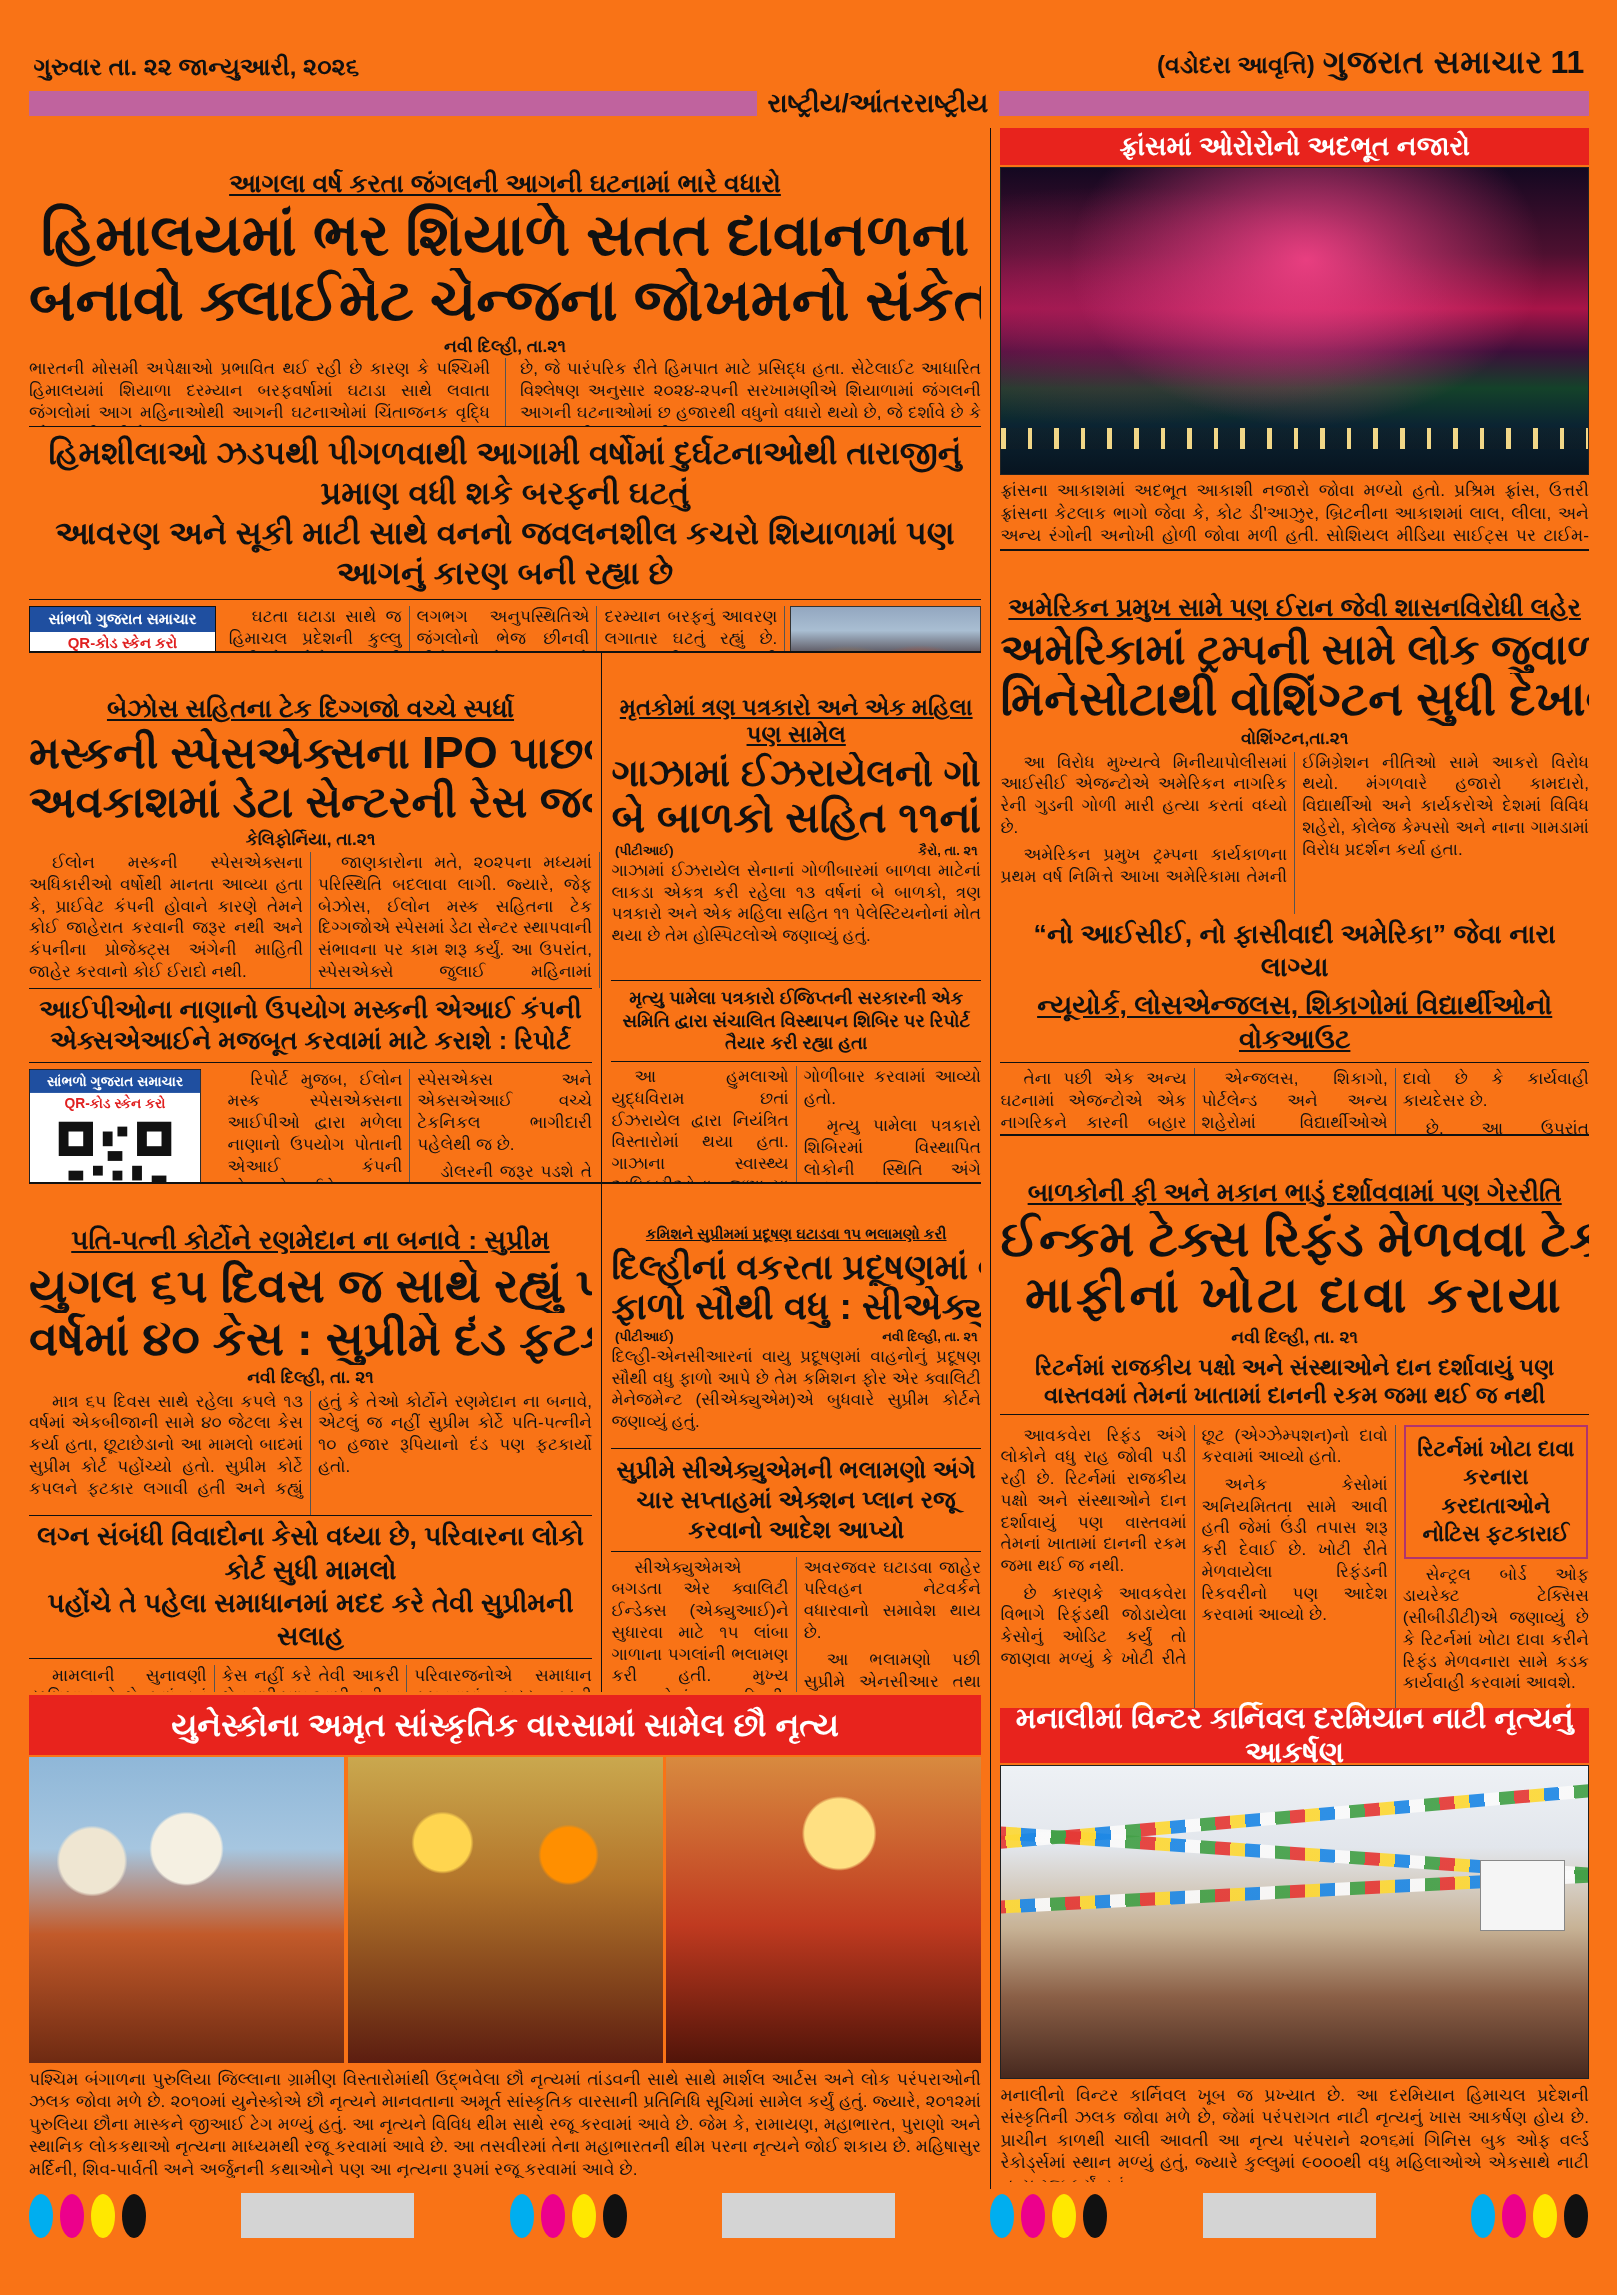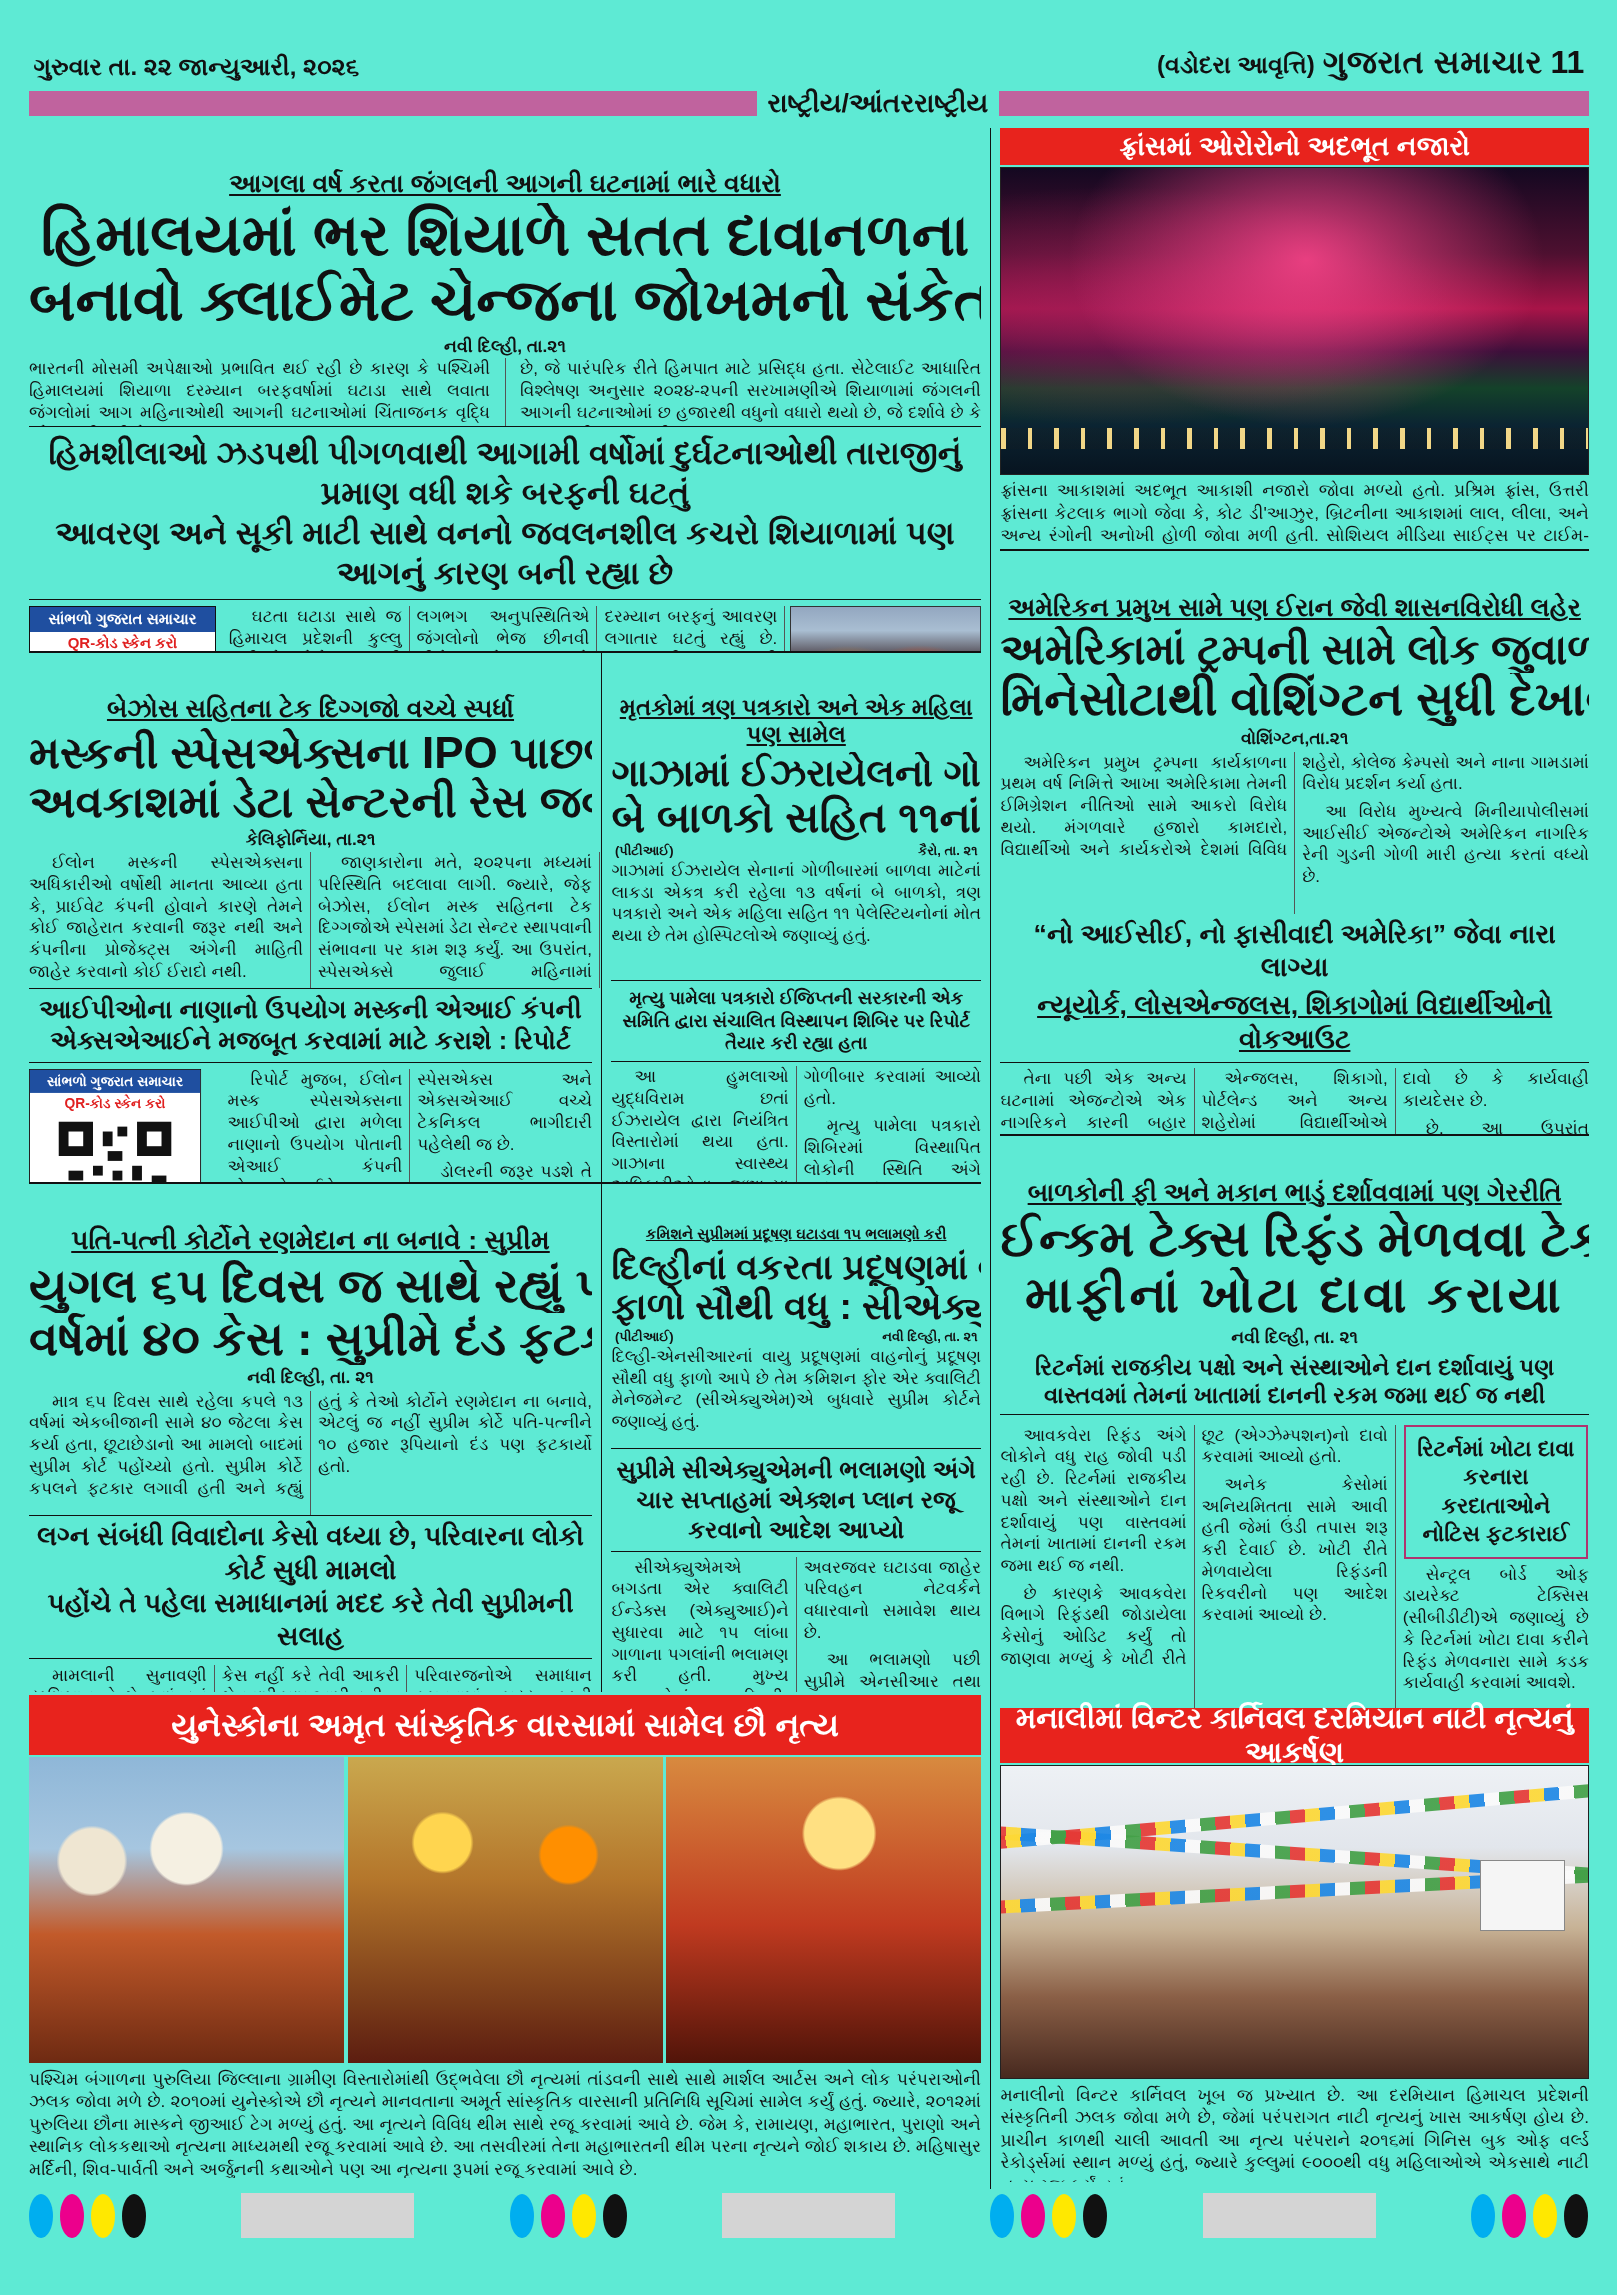--- a/index.html
+++ b/index.html
@@ -1,16 +1,16 @@
 <!DOCTYPE html>
 <html lang="gu" style="font-size:9.2px"><head>
 <meta charset="utf-8">
 <style>
   html,body{margin:0;padding:0;background:#f2f2ee;}
-  .page{position:relative;width:1617px;height:2295px;background:#5eead4;
+  .page{position:relative;width:1617px;height:2295px;background:#f97316;
         font-family:"Liberation Sans","DejaVu Sans",sans-serif;color:#111;overflow:hidden;}
   .sheet{position:absolute;left:29px;top:17.3px;width:1560px;height:2253px;}
 
   
   .hdr{display:flex;justify-content:space-between;align-items:flex-end;height:64px;padding:0 4.6px;}
   .hdr-date{font-size:24px;font-weight:bold;}
   .hdr-right{font-size:24px;font-weight:bold;display:flex;align-items:baseline;gap:8px;}
   .masthead{font-size:32px;font-weight:900;letter-spacing:0.6px;}
   .pagenum{font-size:32px;font-weight:900;}
   .pinkrow{display:flex;align-items:center;height:37px;margin-top:3.5px;}
@@ -288,22 +288,22 @@
           <div class="ph ph-aurora" style="height:306px;margin-top:2.3px;border:0.6px solid #222;"></div>
           <p class="caption" style="margin:0;height:65px;overflow:hidden;font-weight:normal;">ફ્રાંસના આકાશમાં અદભૂત આકાશી નજારો જોવા મળ્યો હતો. પ્રશ્રિમ ફ્રાંસ, ઉત્તરી ફ્રાંસના કેટલાક ભાગો જેવા કે, કોટ ડી'આઝુર, બ્રિટનીના આકાશમાં લાલ, લીલા, અને અન્ય રંગોની અનોખી હોળી જોવા મળી હતી. સોશિયલ મીડિયા સાઈટ્સ પર ટાઈમ-લેપ્સ વિડીયોઝ વાયરલ થયા હતા.</p>
         </section>
 
         <article class="rule-top" style="margin-top:4.6px;height:583px;">
           <div class="kicker" style="font-size:25.4px;">અમેરિકન પ્રમુખ સામે પણ ઈરાન જેવી શાસનવિરોધી લહેર</div>
           <div class="hl" style="font-size:42px;">અમેરિકામાં ટ્રમ્પની સામે લોક જુવાળ</div>
           <div class="hl" style="font-size:47px;">મિનેસોટાથી વોશિંગ્ટન સુધી દેખાવો</div>
           <div class="dl" style="text-align:center;font-size:17.3px;padding:2.3px 0;">વોશિંગ્ટન,તા.૨૧</div>
           <div class="body-cols" style="column-count:2;height:162px;">
+            <p>આ વિરોધ મુખ્યત્વે મિનીયાપોલીસમાં આઈસીઈ એજન્ટોએ અમેરિકન નાગરિક રેની ગુડની ગોળી મારી હત્યા કરતાં વધ્યો છે.</p>
             <p>અમેરિકન પ્રમુખ ટ્રમ્પના કાર્યકાળના પ્રથમ વર્ષ નિમિત્તે આખા અમેરિકામા તેમની ઈમિગ્રેશન નીતિઓ સામે આકરો વિરોધ થયો. મંગળવારે હજારો કામદારો, વિદ્યાર્થીઓ અને કાર્યકરોએ દેશમાં વિવિધ શહેરો, કોલેજ કેમ્પસો અને નાના ગામડામાં વિરોધ પ્રદર્શન કર્યા હતા.</p>
-            <p>આ વિરોધ મુખ્યત્વે મિનીયાપોલીસમાં આઈસીઈ એજન્ટોએ અમેરિકન નાગરિક રેની ગુડની ગોળી મારી હત્યા કરતાં વધ્યો છે.</p>
           </div>
           <div class="subhead" style="font-size:26.6px;padding:4.6px 0 2.3px;">“નો આઈસીઈ, નો ફાસીવાદી અમેરિકા” જેવા નારા લાગ્યા</div>
           <div class="subhead" style="font-size:26.6px;text-decoration:underline;padding:2.3px 0 5.8px;border-bottom:1.2px solid #111;">ન્યૂયોર્ક, લોસએન્જલસ, શિકાગોમાં વિદ્યાર્થીઓનો વોકઆઉટ</div>
           <div class="body-cols" style="column-count:3;height:191px;margin-top:5.8px;">
             <p>તેના પછી એક અન્ય ઘટનામાં એજન્ટોએ એક નાગરિકને કારની બહાર ઢસડીને તેની ધરપકડ કરી તેના પગલે વિરોધ વધુ તેજ થયો છે. દેશના લગભગ દરેક રાજ્યમાં ટ્રમ્પનો વિરોધ કરવામાં આવ્યો છે.</p>
             <p>એન્જલસ, શિકાગો, પોર્ટલેન્ડ અને અન્ય શહેરોમાં વિદ્યાર્થીઓએ કેમ્પસોમાંથી વોકઆઉટ કર્યું. અહીં તેમનો પોલીસ સાથે સંઘર્ષ પણ થયો. આ બધાની સામે ટ્રમ્પ તંત્રનો દાવો છે કે કાર્યવાહી કાયદેસર છે.</p>
             <p>છે. આ ઉપરાંત મિનેસોટામાં ઈમિગ્રેશનને લઈને ફેડરલ ઓફિસરો સાથે કાયદાકીય સંઘર્ષનો તખ્તો ઘડાઈ ગયો છે. મિનેસોટામાં સૌથી મોટું એન્ટી ઈમિગ્રન્ટ ઓપરેશન હાથ ધરવામાં આવ્યું છે અને તેમા બે હજારથી વધુ લોકોની ધરપકડ કરાઈ છે.</p>
           </div>
         </article>
 

